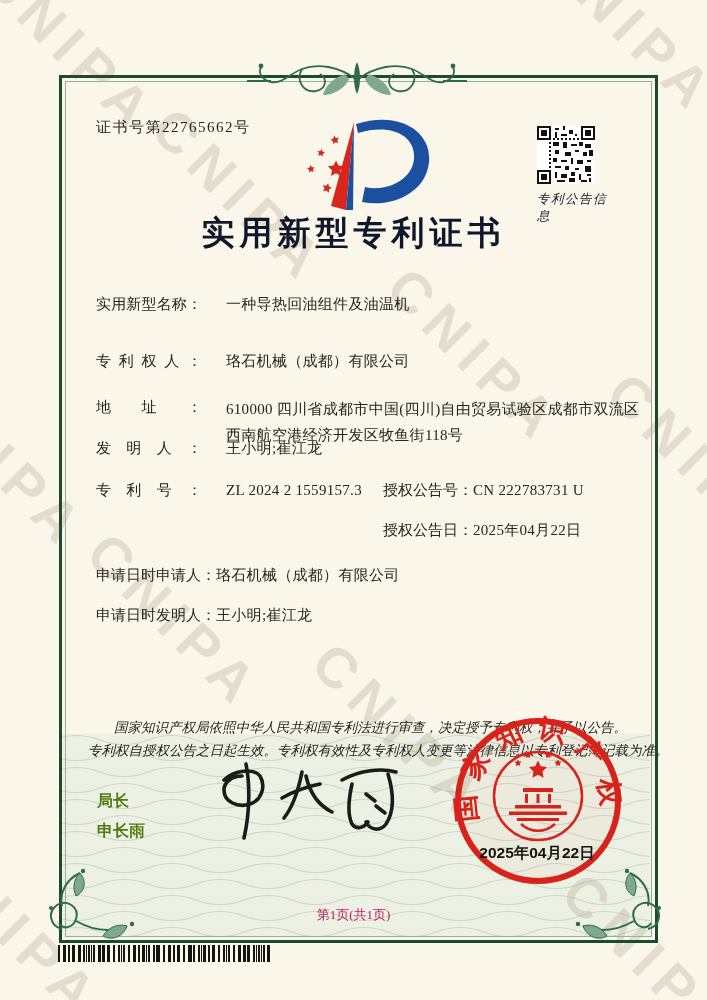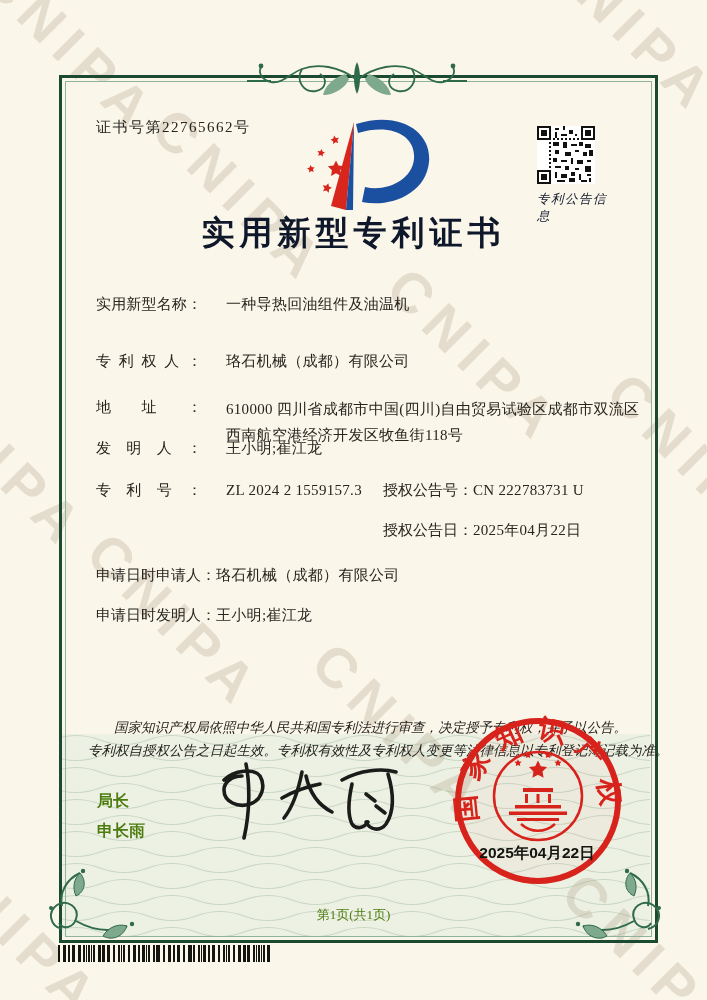--- a/index.html
+++ b/index.html
@@ -32,21 +32,21 @@
   .legal{position:absolute;left:88px;top:716px;width:560px;font-size:13.5px;line-height:23px;
          font-style:italic;color:#1e1d18;}
   .legal .l1{text-indent:26px;white-space:nowrap;}
   .legal .l2{white-space:nowrap;}
   .signer{position:absolute;left:97px;top:786px;font-family:"Liberation Sans","DejaVu Sans",sans-serif;
           font-size:16px;font-weight:600;color:#4d7c0f;line-height:30px;}
   .signature-svg{position:absolute;left:210px;top:750px;}
   .seal-svg{position:absolute;left:451px;top:714px;}
   .seal-date{position:absolute;left:462px;top:843px;width:150px;text-align:center;
              font-family:"Liberation Sans","DejaVu Sans",sans-serif;font-size:15.5px;font-weight:700;color:#141410;}
-  .page-no{position:absolute;left:0;top:906px;width:707px;text-align:center;font-size:13px;color:#4d7c0f;}
+  .page-no{position:absolute;left:0;top:906px;width:707px;text-align:center;font-size:13px;color:#be185d;}
   .barcode{position:absolute;left:58px;top:945px;width:212px;height:17px;
     background:
       repeating-linear-gradient(90deg,#15150f 0 2px,rgba(0,0,0,0) 2px 5px),
       repeating-linear-gradient(90deg,#15150f 0 1px,rgba(0,0,0,0) 1px 7px),
       repeating-linear-gradient(90deg,#15150f 0 1px,rgba(0,0,0,0) 1px 11px);}
   svg{display:block;}
 </style>
 </head>
 <body>
 

